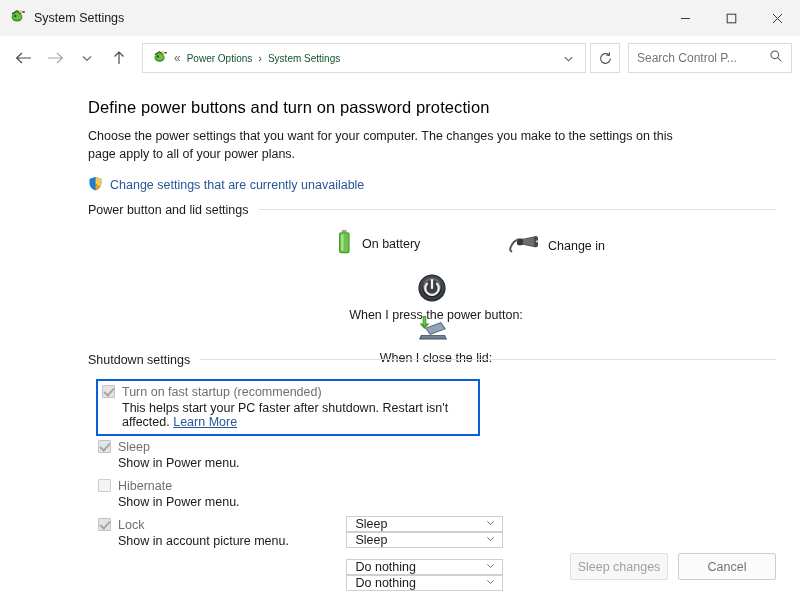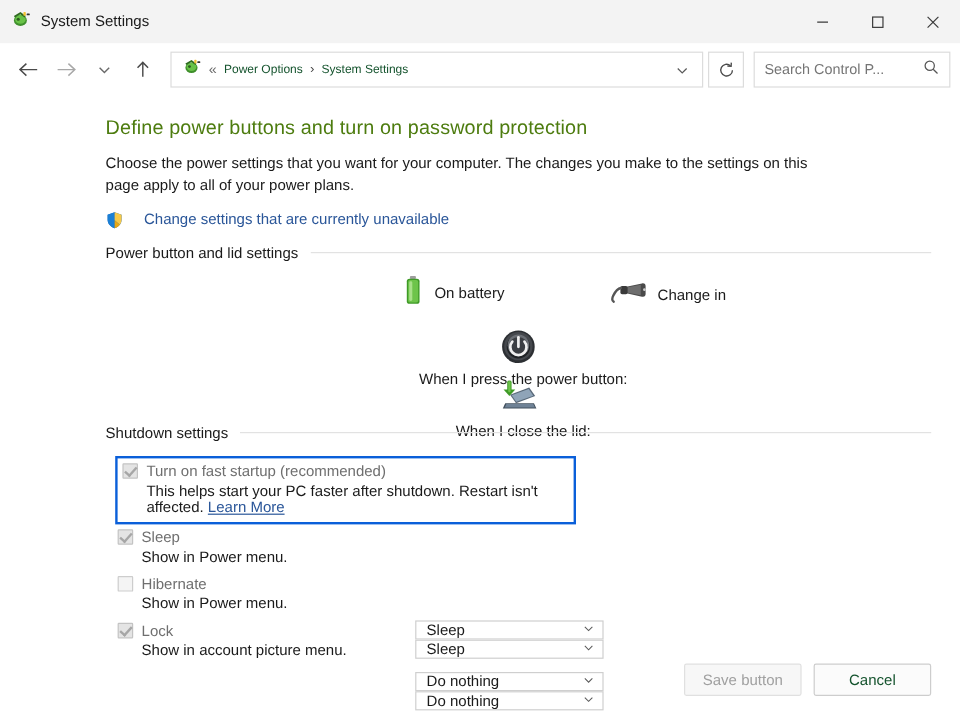--- a/index.html
+++ b/index.html
@@ -83,29 +83,29 @@
   }
 
   
   .content {
     flex: 1 1 auto;
     padding: 18px 24px 0 88px;
     position: relative;
   }
   h1.page-title {
     font-size: 16.5px; font-weight: normal;
-    color: #4d7c0f; letter-spacing: .1px;
+    color: #000000; letter-spacing: .1px;
     margin-bottom: 11px;
   }
   .intro {
     font-size: 12.5px; color: #1a1a1a; line-height: 1.42;
     max-width: 600px;
   }
   .uac-link-row {
-    display: flex; gap: 17px;
+    display: flex; align-items: center; gap: 7px;
     margin-top: 12px;
   }
   .uac-link {
     font-size: 12.5px; color: #2a5699; cursor: pointer;
   }
 
   
   .section-head {
     display: flex; align-items: center; gap: 10px;
     margin-top: 8px;
@@ -184,21 +184,21 @@
   }
 
   
   .footer {
     position: absolute; right: 24px; bottom: 14px;
     display: flex; gap: 10px;
   }
   .btn {
     min-width: 98px; height: 27px;
     border: 1px solid #cdcdcd; background: #fbfbfb;
-    font-size: 12.5px; color: #14532d;
+    font-size: 12.5px; color: #737373;
     display: flex; align-items: center; justify-content: center;
     font-family: "Liberation Sans", sans-serif;
     border-radius: 2px;
   }
   .btn.disabled { color: #a0a0a0; background: #f7f7f7; border-color: #e0e0e0; }
 </style>
 </head>
 <body>
 
 <div class="window">
@@ -449,18 +449,18 @@
         <div class="cb-line">
           <span class="checkbox checked"></span>
           <span class="cb-title">Lock</span>
         </div>
         <div class="cb-sub">Show in account picture menu.</div>
       </div>
 
     </div>
 
     <div class="footer">
-      <div class="btn disabled">Save button</div>
+      <div class="btn disabled">Sleep changes</div>
       <div class="btn">Cancel</div>
     </div>
 
   </div>
 </div>
 
 </body></html>

